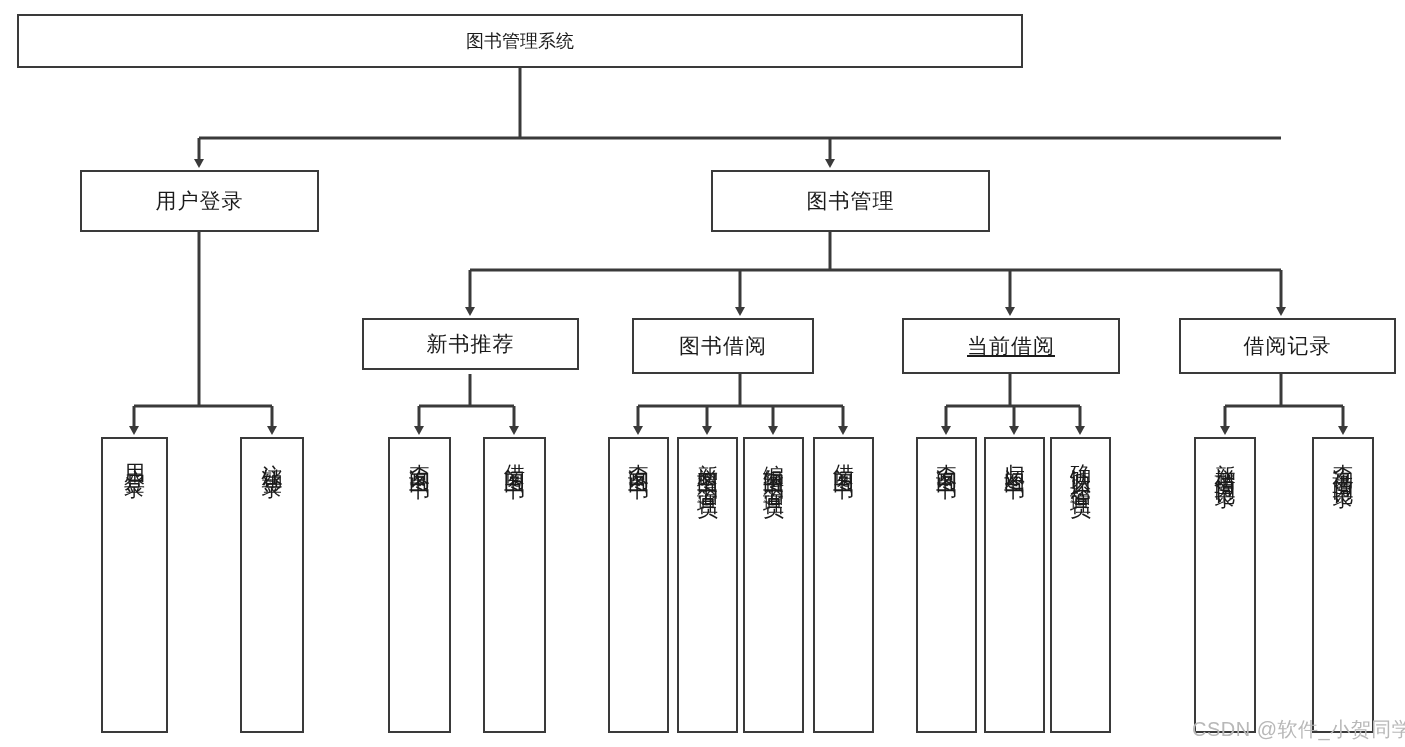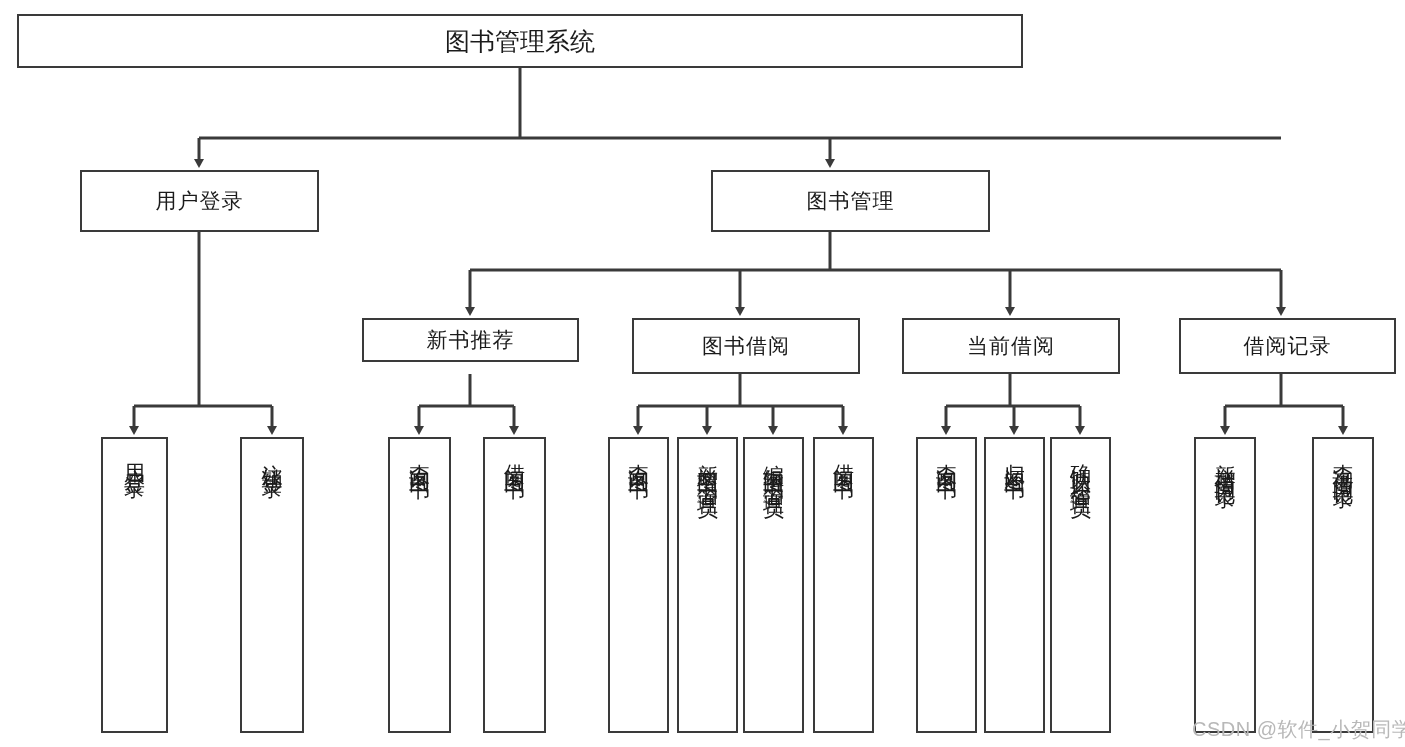--- a/index.html
+++ b/index.html
@@ -35,21 +35,21 @@
     justify-content: center;
     color: #1b1b1b;
     text-align: center;
   }
   .node.horiz {
     font-size: 21px;
     letter-spacing: 1px;
     line-height: 1.2;
   }
   .node.root {
-    font-size: 25px;
+    font-size: 18px;
   }
   .node.vert {
     align-items: flex-start;
     justify-content: center;
     padding-top: 8px;
   }
   .vlabel {
     writing-mode: vertical-rl;
     text-orientation: upright;
     font-size: 21px;
@@ -125,27 +125,27 @@
     <span>图书管理系统</span>
   </div>
 
   <div class="node horiz" style="left:80px; top:170px; width:239px; height:62px;">
     <span>用户登录</span>
   </div>
   <div class="node horiz" style="left:711px; top:170px; width:279px; height:62px;">
     <span>图书管理</span>
   </div>
 
-  <div class="node horiz" style="left:362px; top:318px; width:217px; height:44px;">
+  <div class="node horiz" style="left:362px; top:318px; width:217px; height:52px;">
     <span>新书推荐</span>
   </div>
-  <div class="node horiz" style="left:632px; top:318px; width:228px; height:56px;">
+  <div class="node horiz" style="left:632px; top:318px; width:182px; height:56px;">
     <span>图书借阅</span>
   </div>
-  <div class="node horiz" style="left:902px; top:318px; width:218px; height:56px;">
+  <div class="node horiz" style="left:902px; top:318px; width:218px; height:56px;text-decoration:underline;">
     <span>当前借阅</span>
   </div>
   <div class="node horiz" style="left:1172px; top:318px; width:217px; height:56px;margin-left:7px;">
     <span>借阅记录</span>
   </div>
 
   <div class="node vert" style="left:101px; top:437px; width:67px; height:296px;">
     <span class="vlabel">用户登录</span>
   </div>
   <div class="node vert" style="left:240px; top:437px; width:64px; height:296px;">

